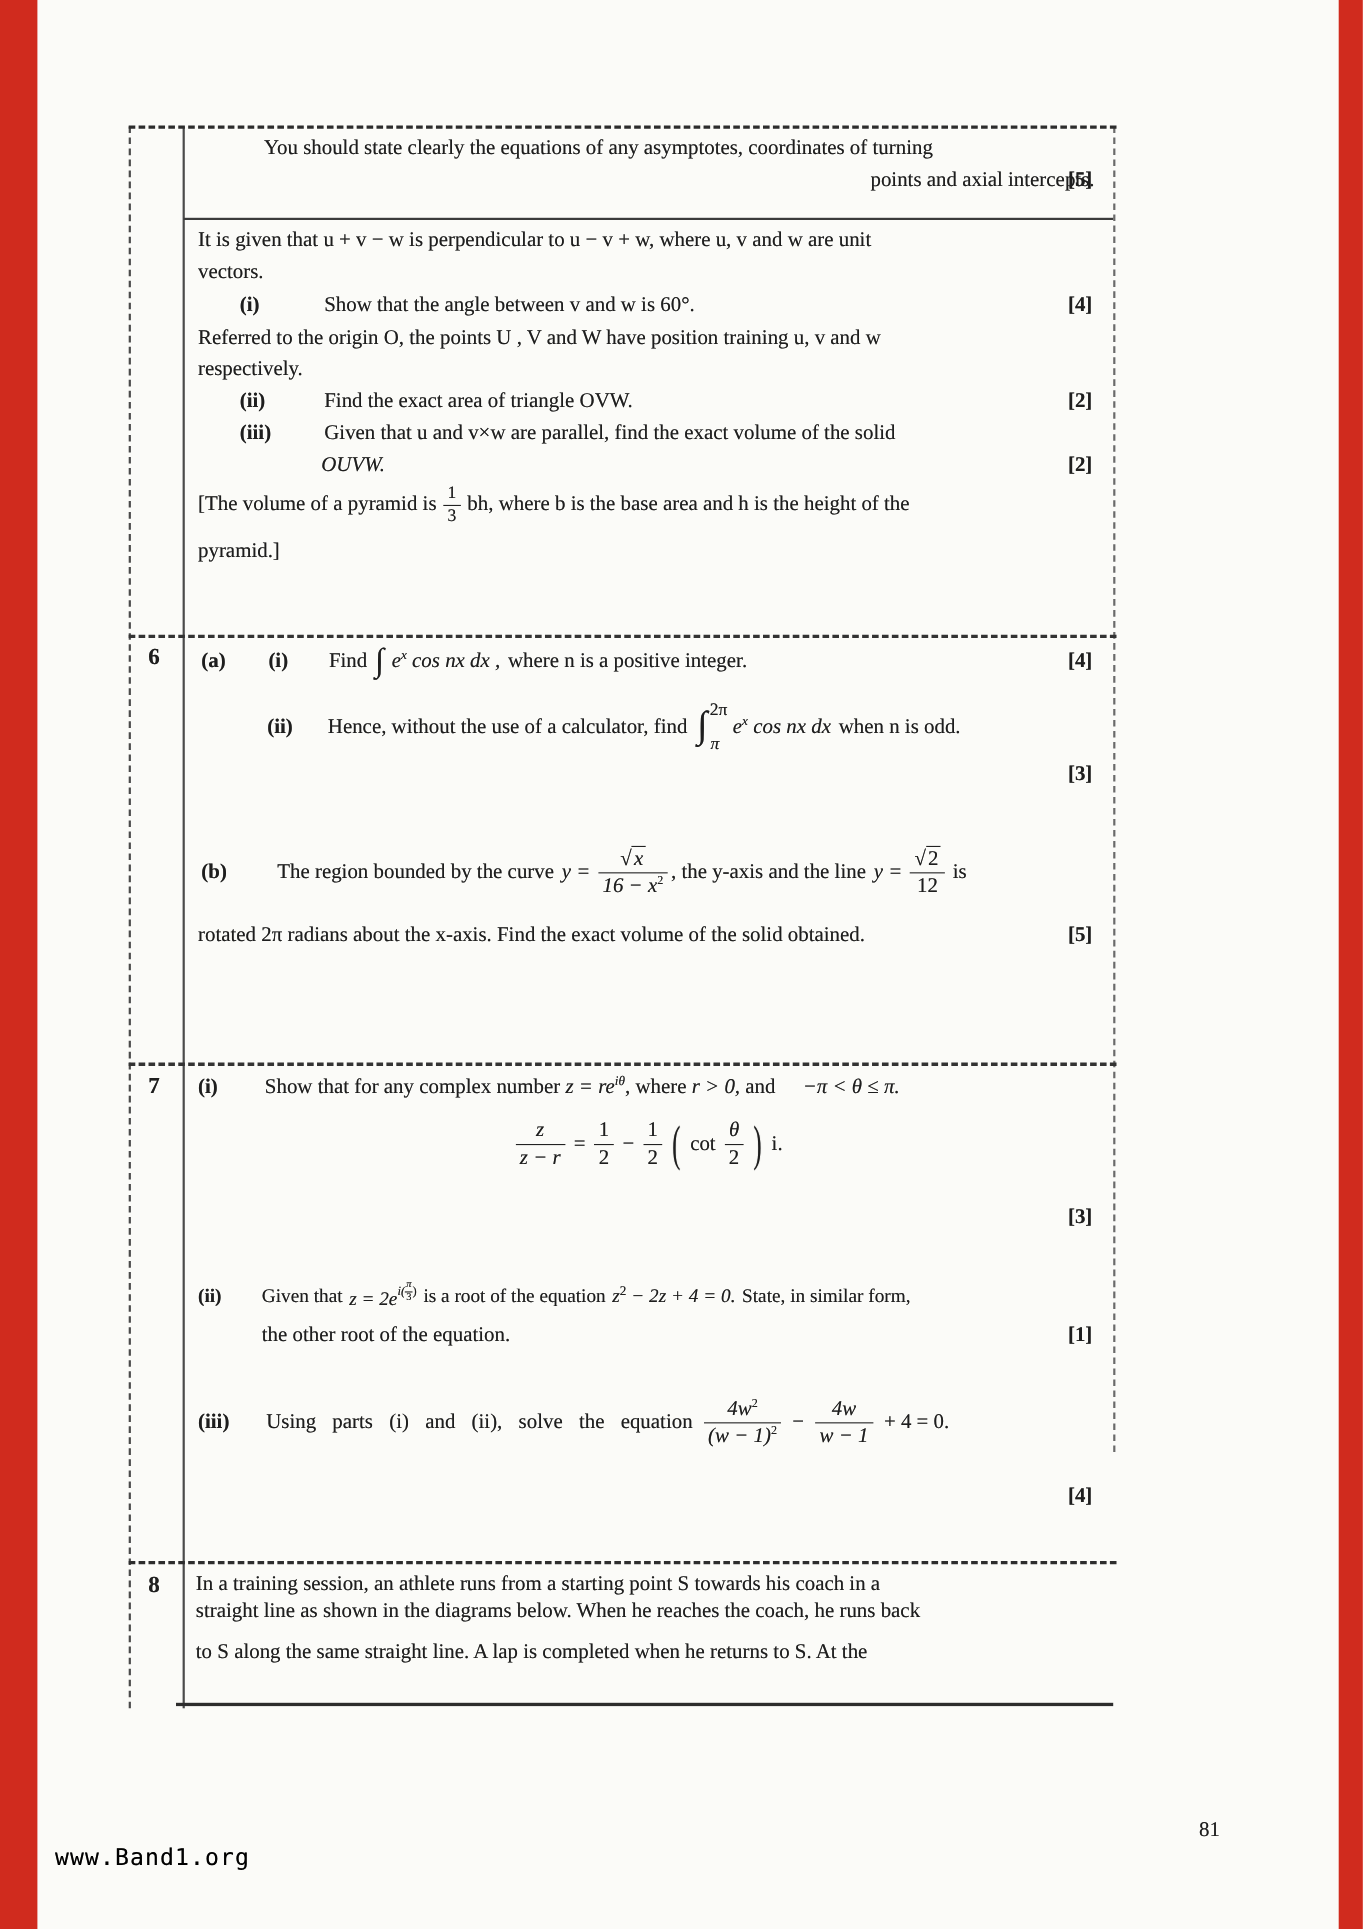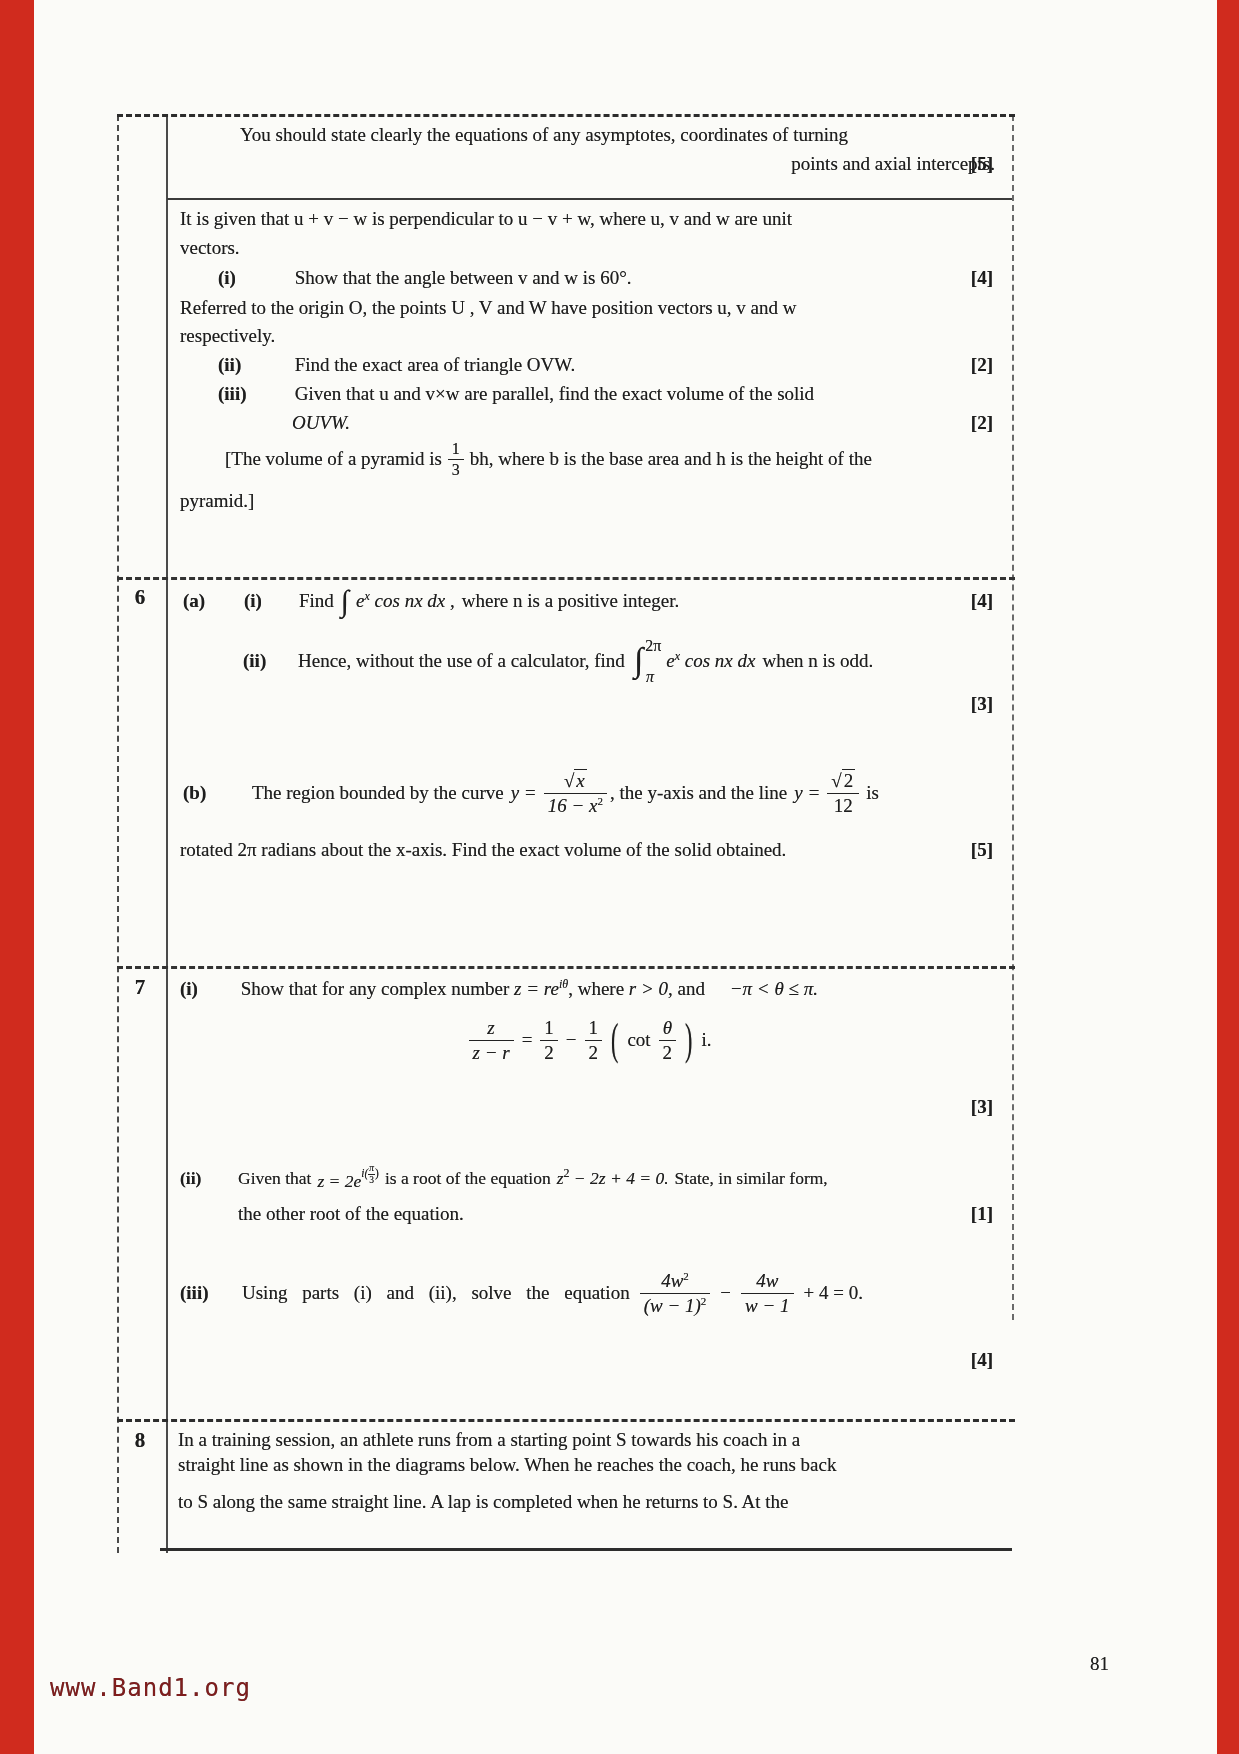--- a/index.html
+++ b/index.html
@@ -81,42 +81,42 @@
     <span>vectors.</span>
   </div>
 
   <div class="line" style="left:218px;top:266px;width:777px;">
     <span class="lab w72">(i)</span>
     <span>Show that the angle between v and w is 60°.</span>
     <span class="marks">[4]</span>
   </div>
 
   <div class="line" style="left:180px;top:296px;width:815px;">
-    <span>Referred to the origin O, the points U , V and W have position vectors u, v and w</span>
+    <span>Referred to the origin O, the points U , V and W have position training u, v and w</span>
   </div>
   <div class="line" style="left:180px;top:324px;width:815px;">
     <span>respectively.</span>
   </div>
 
   <div class="line" style="left:218px;top:353px;width:777px;">
     <span class="lab w72">(ii)</span>
     <span>Find the exact area of triangle OVW.</span>
     <span class="marks">[2]</span>
   </div>
 
   <div class="line" style="left:218px;top:382px;width:777px;">
     <span class="lab w72">(iii)</span>
     <span>Given that u and v×w are parallel, find the exact volume of the solid</span>
   </div>
   <div class="line" style="left:292px;top:411px;width:703px;">
     <span class="mi">OUVW.</span>
     <span class="marks">[2]</span>
   </div>
 
-  <div class="line flexline" style="left:180px;top:436px;width:815px;height:46px;gap:6px;margin-left:45px;">
+  <div class="line flexline" style="left:180px;top:436px;width:815px;height:46px;gap:6px;">
     <span>[The volume of a pyramid is</span>
     <span class="frac" style="font-size:16px;">
         <span class="num">1</span>
         <span class="den">3</span>
       </span>
     <span>bh, where b is the base area and h is the height of the</span>
   </div>
   <div class="line" style="left:180px;top:489px;width:815px;">
     <span>pyramid.]</span>
   </div>
@@ -252,17 +252,17 @@
   <div class="line" style="left:178px;top:1453px;width:817px;">
     <span>straight line as shown in the diagrams below. When he reaches the coach, he runs back</span>
   </div>
   <div class="line" style="left:178px;top:1490px;width:817px;">
     <span>to S along the same straight line. A lap is completed when he returns to S. At the</span>
   </div>
 
   <div class="line" style="left:1090px;top:1652px;width:45px;">
     <span>81</span>
   </div>
-  <div class="line wm" style="left:50px;top:1676px;width:400px;font-size:24px;letter-spacing:1px;color:#7f1d1d;">
+  <div class="line wm" style="left:50px;top:1676px;width:400px;font-size:21px;letter-spacing:1px;color:#000000;">
     <span>www.Band1.org</span>
   </div>
 
 </div>
 
 </body></html>

